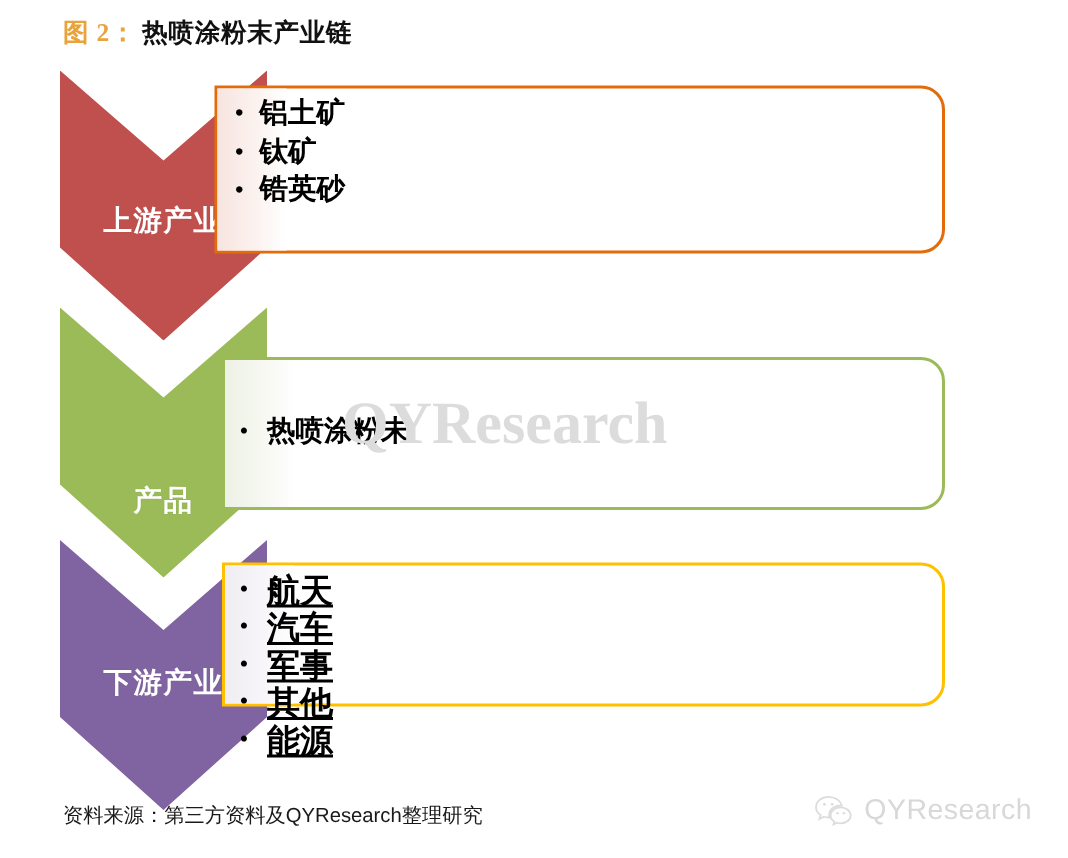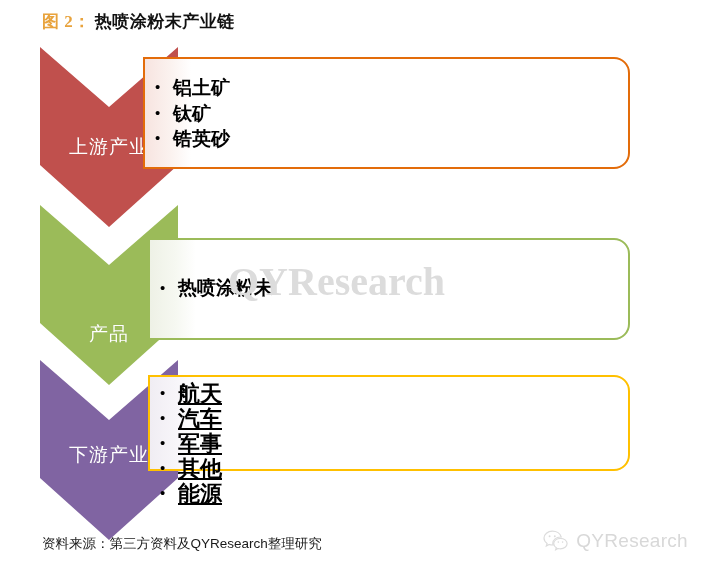--- a/index.html
+++ b/index.html
@@ -57,21 +57,21 @@
     z-index: 2;
   }
   .chevron svg { display: block; width: 138px; }
   .chevron .chev-label {
     position: absolute;
     left: 0;
     width: 138px;
     text-align: center;
     color: #ffffff;
     font-size: 19px;
-    font-weight: normal;
+    font-weight: bold;
     letter-spacing: 1px;
     white-space: nowrap;
     text-shadow: 0 0 1px rgba(0,0,0,0.10);
   }
 
   #chevron-upstream   { top: 47px;  height: 180px; }
   #chevron-product    { top: 205px; height: 180px; }
   #chevron-downstream { top: 360px; height: 180px; }
 
   #chevron-upstream   .chev-label { top: 87px; }
@@ -118,21 +118,21 @@
   }
 
   
   #box-upstream {
     left: 143px; top: 57px; width: 487px; height: 112px;
     border-color: #E36C0A;
   }
   #box-upstream .box-sheen {
     background: linear-gradient(to right, #F7E4E0 0%, #FBF2EF 55%, #FFFFFF 100%);
   }
-  #box-upstream ul { padding-top: 16px; }
+  #box-upstream ul { padding-top: 5px; font-family: Liberation Mono, monospace; }
   #box-upstream li { font-size: 19px; line-height: 25.5px; }
 
   
   #box-product {
     left: 148px; top: 238px; width: 482px; height: 102px;
     border-color: #9BBB59;
   }
   #box-product .box-sheen {
     background: linear-gradient(to right, #EEF1E6 0%, #F6F8F1 55%, #FFFFFF 100%);
   }

